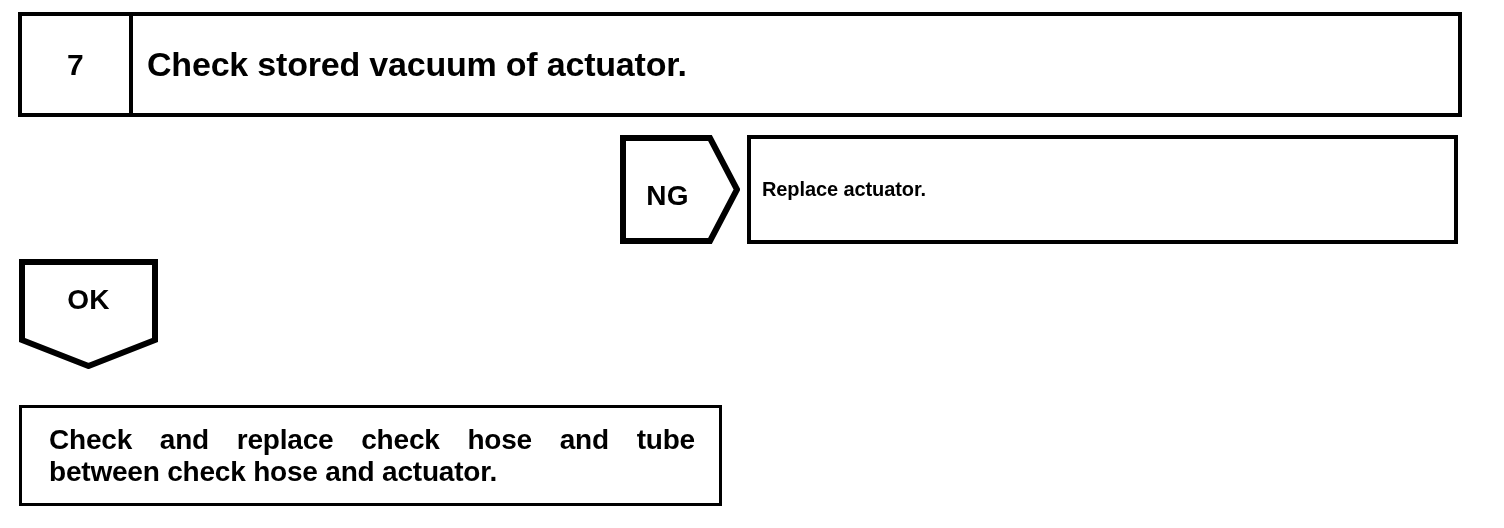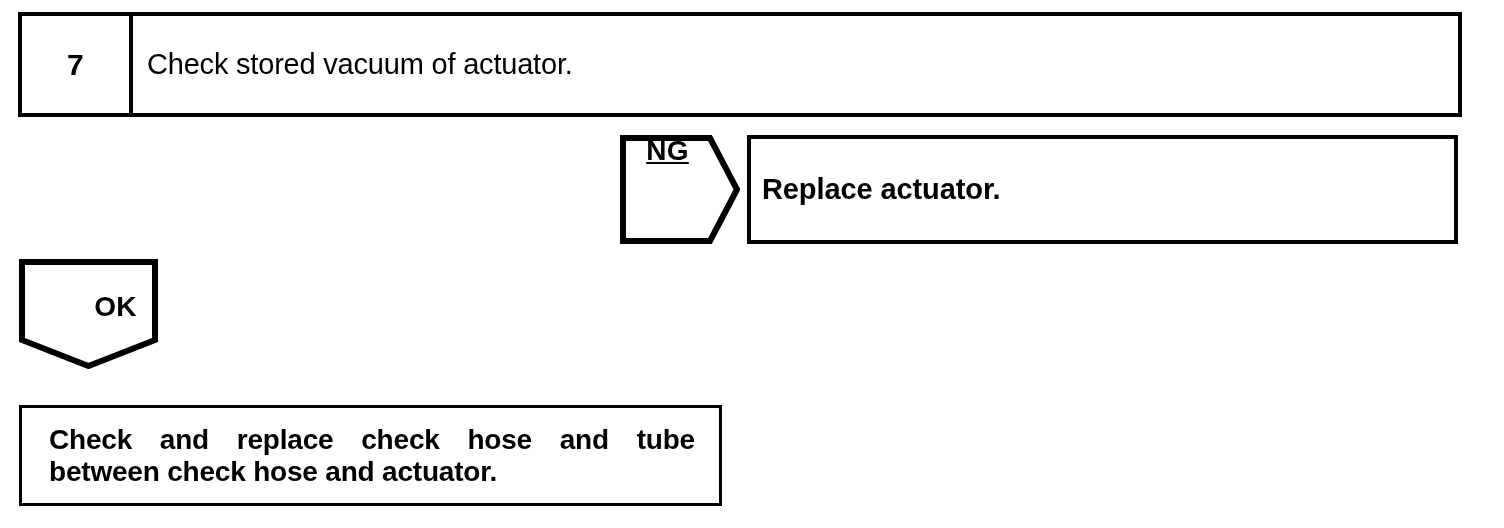--- a/index.html
+++ b/index.html
@@ -55,22 +55,22 @@
     letter-spacing: 0.5px;
   }
   .step-text-cell {
     flex: 1 1 auto;
     display: flex;
     align-items: center;
     padding-left: 14px;
     box-sizing: border-box;
   }
   .step-text {
-    font-size: 29px;
-    font-weight: normal;
+    font-size: 34px;
+    font-weight: bold;
     line-height: 1.05;
     letter-spacing: -0.2px;
   }
 
   
   .ng-arrow {
     position: absolute;
     left: 620px;
     top: 135px;
     width: 120px;
@@ -81,43 +81,43 @@
     width: 120px;
     height: 109px;
   }
   .ng-label {
     position: absolute;
     left: 620px;
     top: 135px;
     width: 95px;
     height: 121px;
     display: flex;
+    align-items: center;
     justify-content: center;
     font-size: 28px;
     font-weight: bold;
     letter-spacing: 0.3px;
     pointer-events: none;
-    text-decoration: underline;
   }
 
   .ng-result-box {
     position: absolute;
     left: 747px;
     top: 135px;
     width: 711px;
     height: 109px;
     border: 4px solid #000000;
     box-sizing: border-box;
     background: #ffffff;
     display: flex;
     align-items: center;
     padding-left: 11px;
   }
   .ng-result-text {
-    font-size: 29px;
+    font-size: 20px;
     font-weight: bold;
     line-height: 1.05;
     letter-spacing: -0.1px;
   }
 
   
   .ok-arrow {
     position: absolute;
     left: 19px;
     top: 259px;
@@ -125,31 +125,30 @@
     height: 110px;
   }
   .ok-arrow svg {
     display: block;
     width: 139px;
     height: 110px;
   }
   .ok-label {
     position: absolute;
     left: 19px;
-    top: 266px;
+    top: 259px;
     width: 139px;
     height: 82px;
     display: flex;
     align-items: center;
     justify-content: center;
     font-size: 28px;
     font-weight: bold;
     letter-spacing: 0.3px;
     pointer-events: none;
-    padding-left: 27px;
   }
 
   
   .ok-result-box {
     position: absolute;
     left: 19px;
     top: 405px;
     width: 703px;
     height: 101px;
     border: 3px solid #000000;

